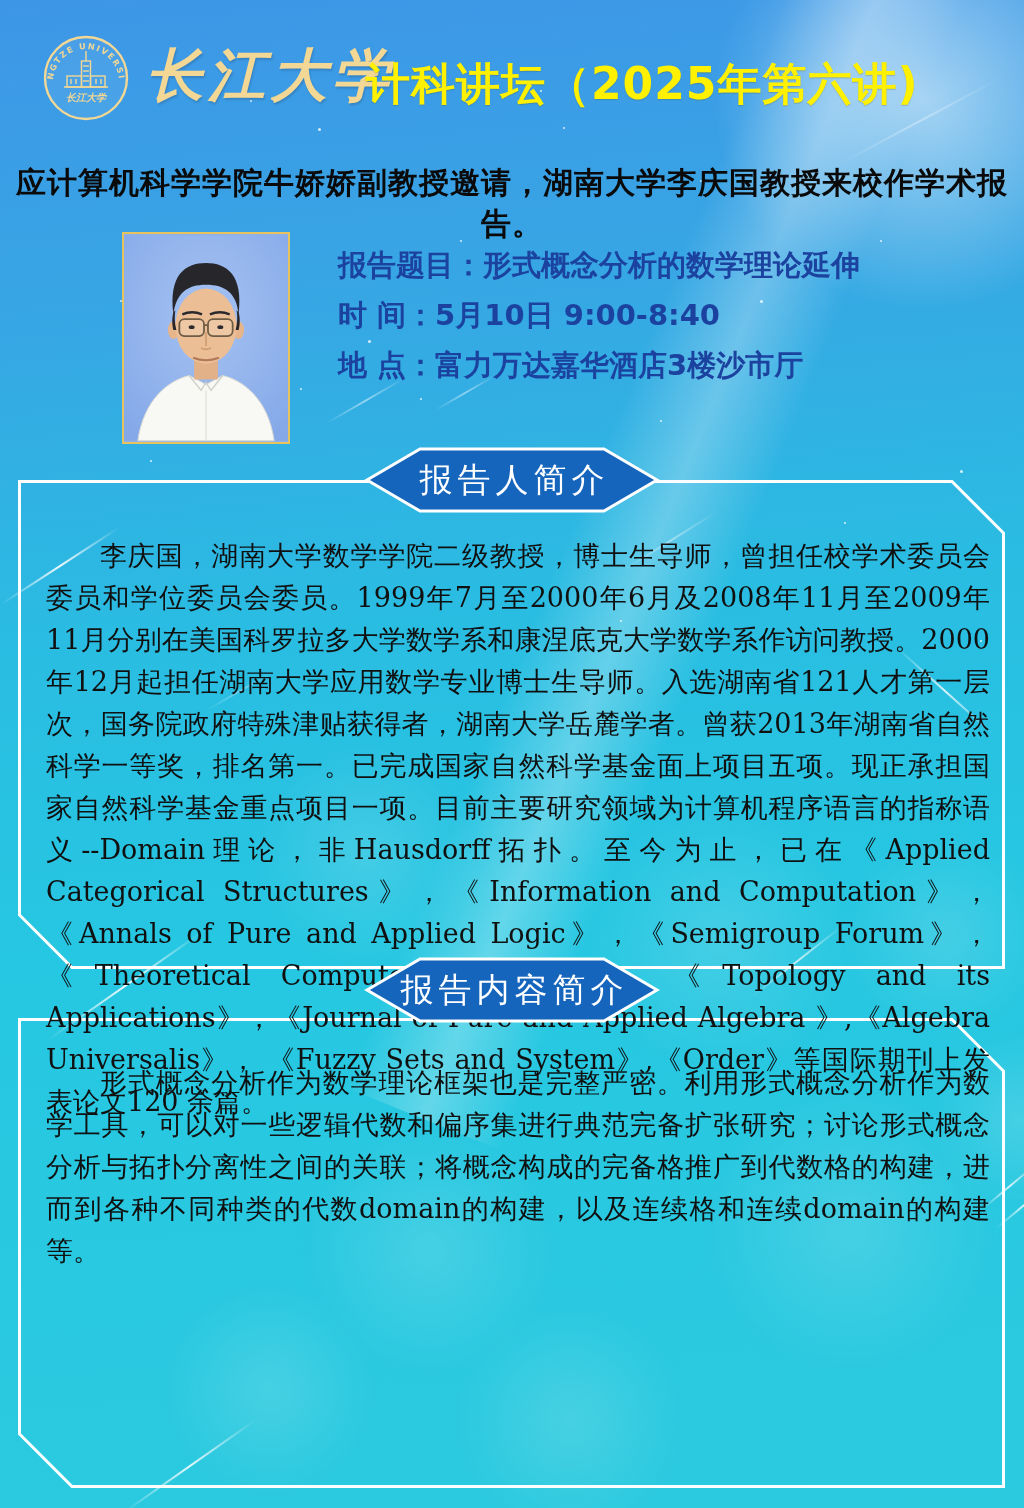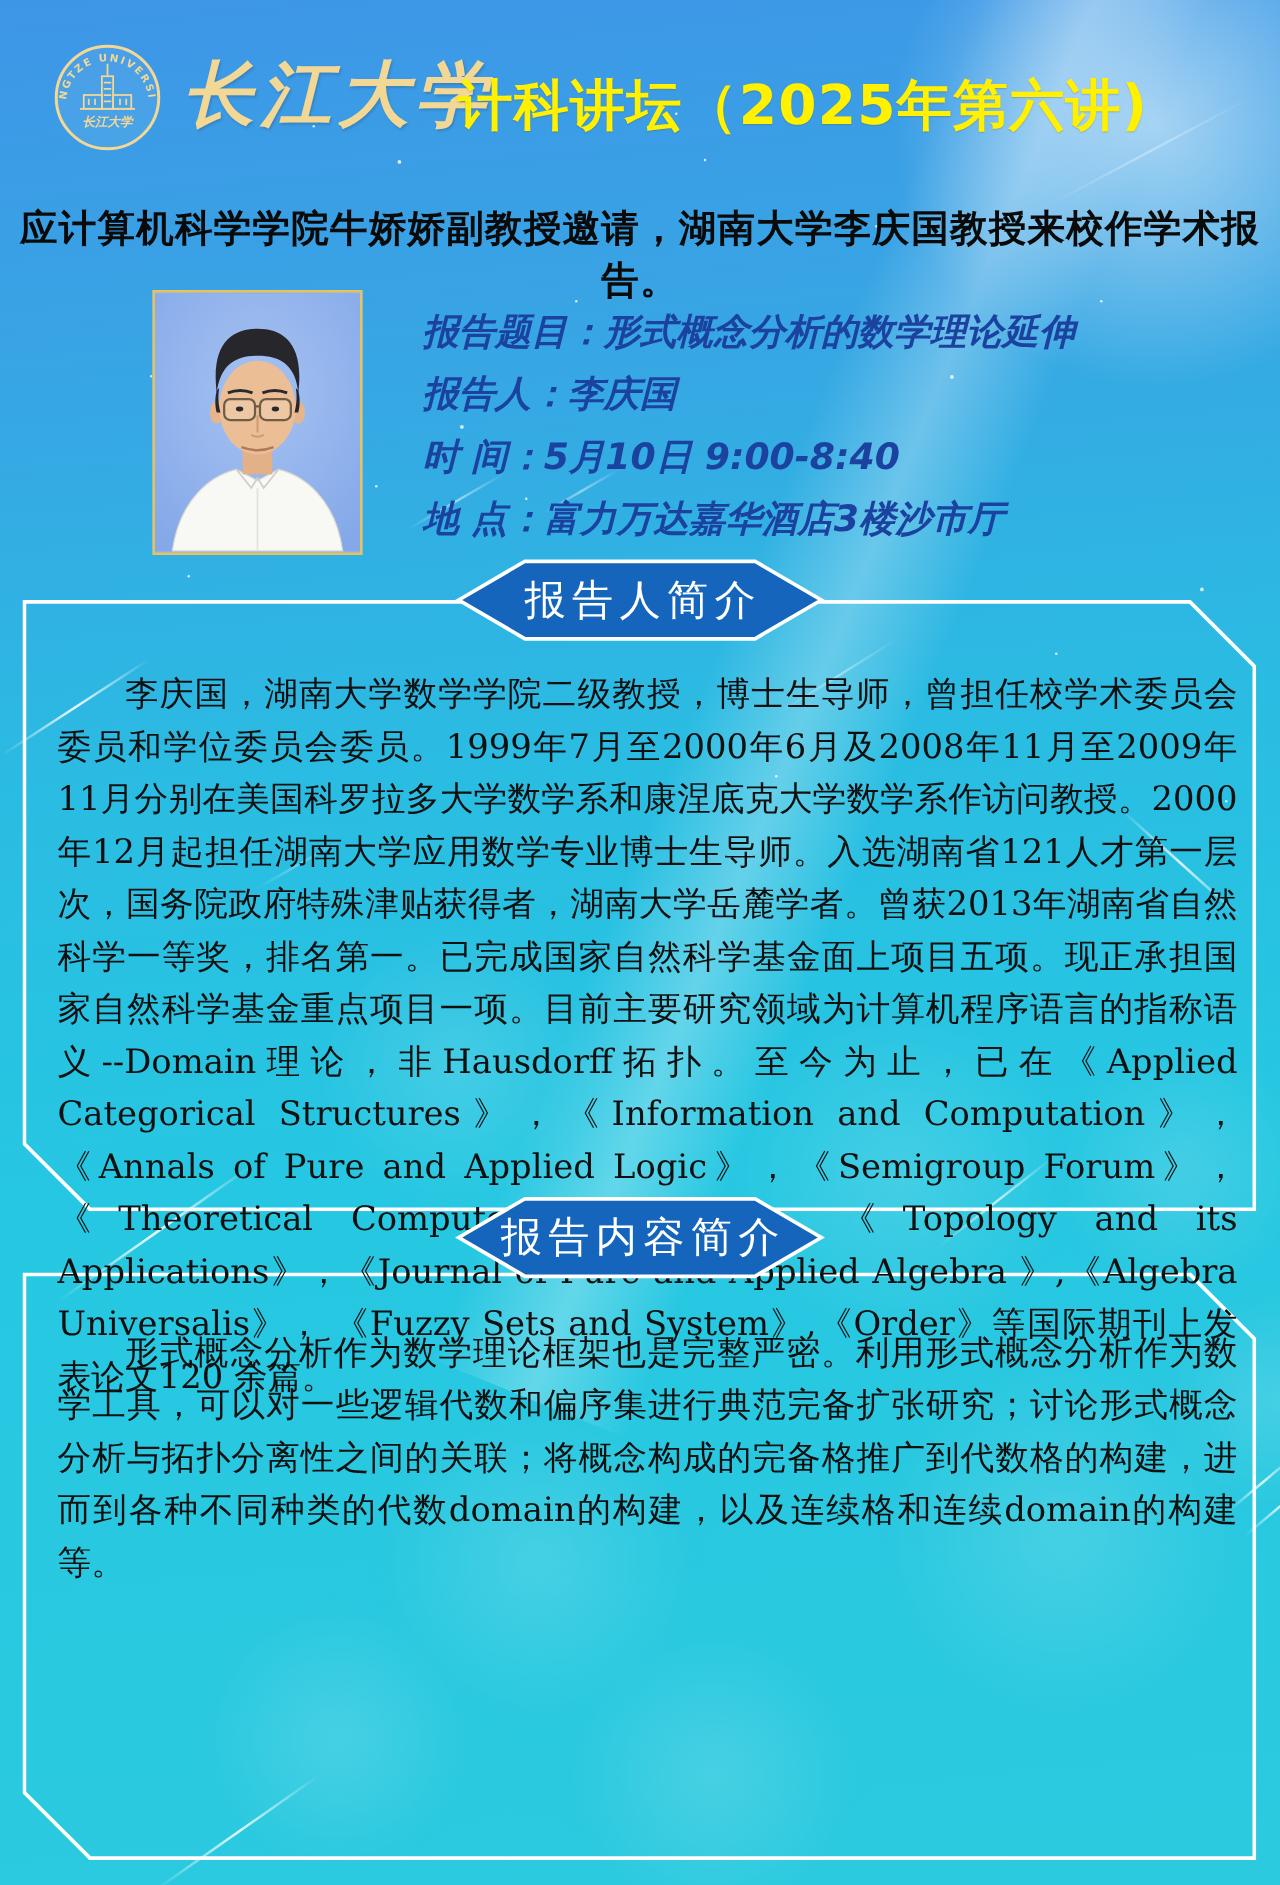--- a/index.html
+++ b/index.html
@@ -36,21 +36,21 @@
     position:absolute; left:0; top:163px; width:100%; text-align:center;
     font-size:30px; font-weight:900; color:#0a0a0a; letter-spacing:1px;
   }
 
   
   .photo { position:absolute; left:122px; top:232px; width:168px; height:212px;
     border:2px solid #E6C35C; box-sizing:border-box; background:#8FB0EC; }
   .photo svg { display:block; width:100%; height:100%; }
 
   
-  .talk-info { position:absolute; left:338px; top:250px;font-style:italic; }
+  .talk-info { position:absolute; left:338px; top:250px; }
   .talk-info .line { display:block; height:50px; line-height:30px;
     font-size:29px; font-weight:bold; color:#1C429F; white-space:nowrap; }
 
   
   .box-frame { position:absolute; left:18px; width:987px; z-index:1; }
   .box-frame svg { display:block; }
   .banner { position:absolute; left:364px; width:296px; height:68px; z-index:3; }
   .banner svg { position:absolute; inset:0; }
   .banner .banner-label { position:absolute; inset:0; display:flex; align-items:center; justify-content:center;
     color:#fff; font-size:33px; font-weight:normal; letter-spacing:5px; text-indent:5px; }
@@ -182,21 +182,20 @@
       <ellipse cx="68.5" cy="93" rx="3" ry="2" fill="#2A2A2E"></ellipse>
       <ellipse cx="97.5" cy="93" rx="3" ry="2" fill="#2A2A2E"></ellipse>
 
       <path d="M83,98 L83,112 M78,114 Q83,117 88,114" stroke="#CE9A70" stroke-width="1.6" fill="none"></path>
       <path d="M70,124 Q83,129 96,124" stroke="#B07A5A" stroke-width="2" fill="none"></path>
     </svg>
   </div>
 
   <div class="talk-info">
     <span class="line">报告题目：形式概念分析的数学理论延伸</span>
-    <span class="line">报告人：李庆国</span>
     <span class="line">时 间：5月10日 9:00-8:40</span>
     <span class="line">地 点：富力万达嘉华酒店3楼沙市厅</span>
   </div>
 
   <div class="box-frame" style="top:480px; height:489px;">
     <svg width="987" height="489" viewBox="0 0 987 489">
       <path d="M1.5,1.5 H934 L985.5,53 V487.5 H54 L1.5,435 Z" fill="none" stroke="#FFFFFF" stroke-width="3"></path>
     </svg>
   </div>
   <div class="banner" style="top:446px;">

